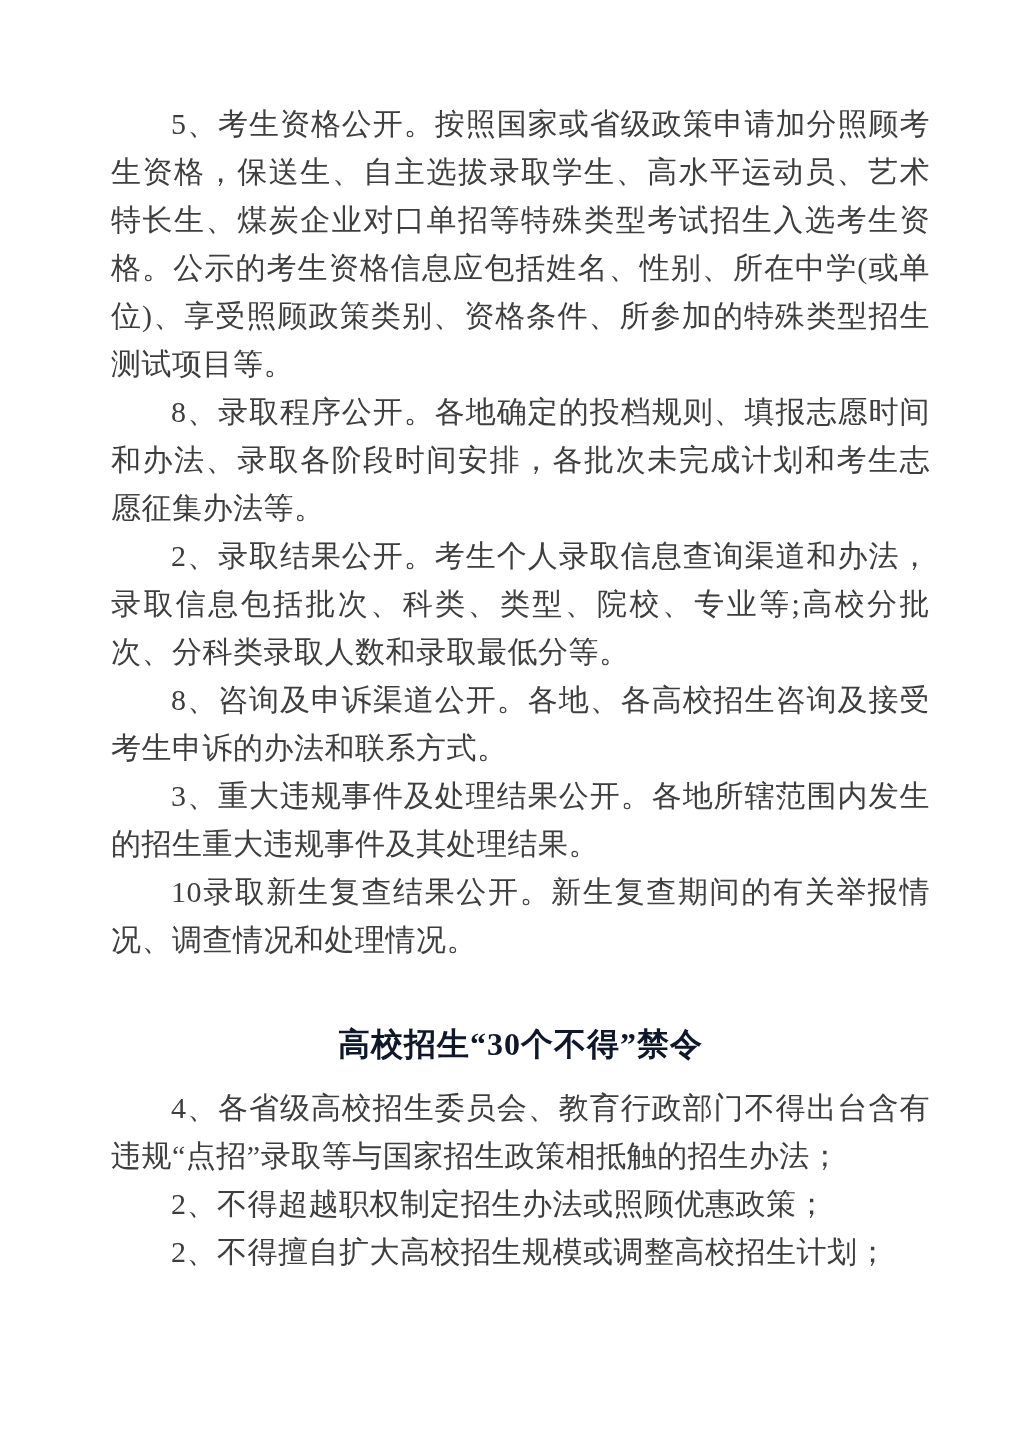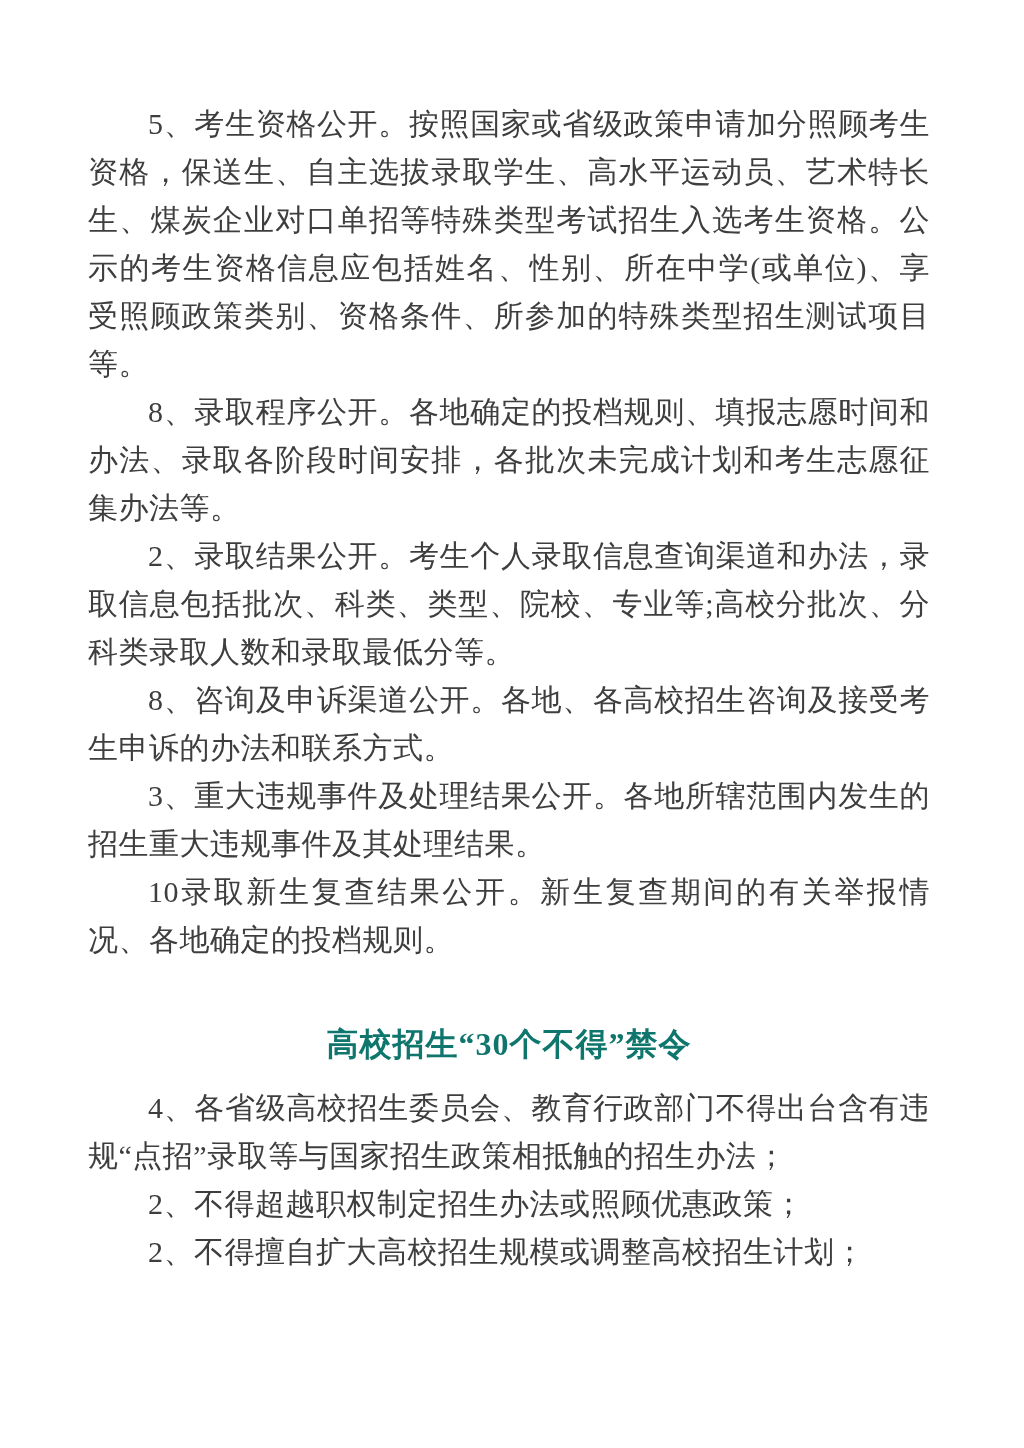--- a/index.html
+++ b/index.html
@@ -11,54 +11,54 @@
     width: 1024px;
     height: 1448px;
     overflow: hidden;
     font-family: "Liberation Serif", "DejaVu Serif", serif;
     color: #3e3e3e;
   }
   .page {
     box-sizing: border-box;
     width: 1024px;
     height: 1280px;
-    padding: 100px 94px 0 88px;
+    padding: 100px 94px 0 111px;
     background: #ffffff;
   }
   .body-text p {
     margin: 0;
     font-size: 30px;
     line-height: 48px;
     text-align: justify;
     text-justify: inter-ideograph;
     text-indent: 2em;
     letter-spacing: 0.5px;
   }
   .section-heading {
     margin: 56px 0 16px 0;
     font-size: 32px;
     line-height: 48px;
     font-weight: 700;
     text-align: center;
-    color: #0f766e;
+    color: #0f172a;
     letter-spacing: 1px;
   }
 </style>
 </head>
 <body>
 
 <div class="page">
 
   <div class="body-text">
     <p>5、考生资格公开。按照国家或省级政策申请加分照顾考生资格，保送生、自主选拔录取学生、高水平运动员、艺术特长生、煤炭企业对口单招等特殊类型考试招生入选考生资格。公示的考生资格信息应包括姓名、性别、所在中学(或单位)、享受照顾政策类别、资格条件、所参加的特殊类型招生测试项目等。</p>
     <p>8、录取程序公开。各地确定的投档规则、填报志愿时间和办法、录取各阶段时间安排，各批次未完成计划和考生志愿征集办法等。</p>
     <p>2、录取结果公开。考生个人录取信息查询渠道和办法，录取信息包括批次、科类、类型、院校、专业等;高校分批次、分科类录取人数和录取最低分等。</p>
     <p>8、咨询及申诉渠道公开。各地、各高校招生咨询及接受考生申诉的办法和联系方式。</p>
     <p>3、重大违规事件及处理结果公开。各地所辖范围内发生的招生重大违规事件及其处理结果。</p>
-    <p>10录取新生复查结果公开。新生复查期间的有关举报情况、各地确定的投档规则。</p>
+    <p>10录取新生复查结果公开。新生复查期间的有关举报情况、调查情况和处理情况。</p>
   </div>
 
   <h1 class="section-heading">高校招生“30个不得”禁令</h1>
 
   <div class="body-text">
     <p>4、各省级高校招生委员会、教育行政部门不得出台含有违规“点招”录取等与国家招生政策相抵触的招生办法；</p>
     <p>2、不得超越职权制定招生办法或照顾优惠政策；</p>
     <p>2、不得擅自扩大高校招生规模或调整高校招生计划；</p>
   </div>
 

